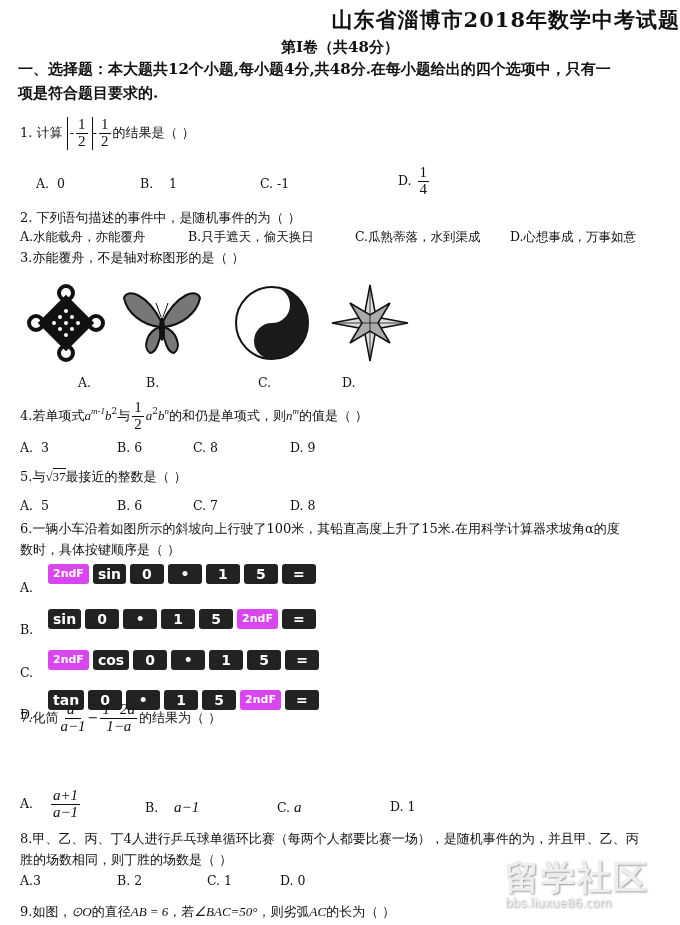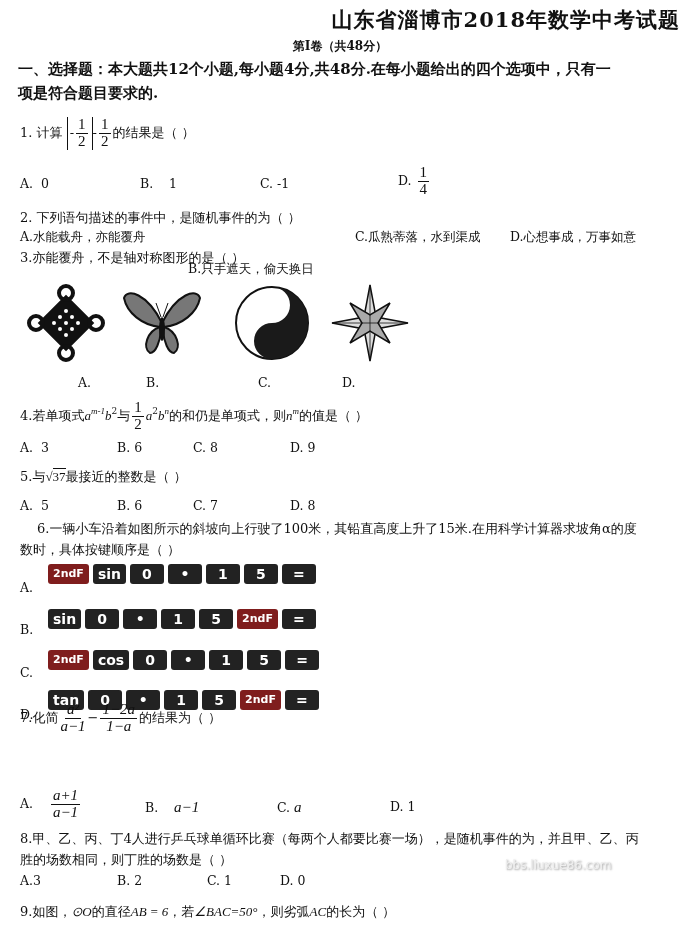--- a/index.html
+++ b/index.html
@@ -1,30 +1,30 @@
 <!DOCTYPE html>
 <html><head>
 <meta charset="utf-8">
 <style>
   html, body { margin:0; padding:0; background:#fff; }
   body { width:680px; height:925px; position:relative; overflow:hidden; color:#111;
          font-family:"DejaVu Serif", serif; }
   .abs { position:absolute; white-space:nowrap; }
   .title { font-size:21px; font-weight:bold; left:0; width:680px; text-align:right; top:6px; letter-spacing:1px; }
-  .subtitle { font-size:12px; font-weight:bold; left:0; width:680px; text-align:center; top:38px; }
+  .subtitle { font-size:15px; font-weight:bold; left:0; width:680px; text-align:center; top:38px; }
   .intro { font-size:15px; font-weight:bold; left:18px; }
   .q { font-size:13px; left:20px; }
   .opt { font-size:12.5px; }
   .frac { display:inline-flex; flex-direction:column; align-items:center; vertical-align:middle; line-height:1.05; margin:0 2px; font-family:"Liberation Serif", serif; font-size:15px; }
   .frac .num { border-bottom:1px solid #111; padding:0 2px; }
   .it { font-style:italic; font-family:"Liberation Serif", serif; }
   .abs-bar { display:inline-block; border-left:1.3px solid #111; border-right:1.3px solid #111; padding:0 2px; vertical-align:middle; }
   .key { display:inline-block; background:#222; color:#fff; font-family:"DejaVu Sans", sans-serif; font-weight:bold;
          font-size:14px; height:20px; line-height:20px; border-radius:3px; text-align:center; margin-right:4px; padding:0 5px; }
-  .key.n2 { background:#7f1d1d; font-size:11px; }
+  .key.n2 { background:#d946ef; font-size:11px; }
   .keyrow { position:absolute; left:48px; display:flex; }
   .fig { position:absolute; top:283px; width:80px; height:80px; }
   .watermark { position:absolute; left:505px; top:858px; width:165px; height:60px; color:#eee;
                text-shadow:1px 1px 2px #999; font-family:"DejaVu Sans", sans-serif; }
   .watermark .big { font-size:34px; font-weight:bold; letter-spacing:2px; line-height:38px; }
   .watermark .small { font-size:12px; line-height:14px; }
 </style>
 </head>
 <body>
 
@@ -39,31 +39,31 @@
   <span class="abs-bar">
     <span>-</span><span class="frac">
         <span class="num">1</span>
         <span>2</span>
       </span>
   </span><span>-</span><span class="frac">
       <span class="num">1</span>
       <span>2</span>
     </span><span>的结果是（    ）</span>
 </div>
-<div class="abs opt" style="top:176px;left:20px;"><span>A.</span>&nbsp;&nbsp;<span>0</span></div>
+<div class="abs opt" style="top:176px;left:36px;"><span>A.</span>&nbsp;&nbsp;<span>0</span></div>
 <div class="abs opt" style="top:176px;left:140px;"><span>B.</span>&nbsp;&nbsp;&nbsp;&nbsp;<span>1</span></div>
 <div class="abs opt" style="top:176px;left:260px;"><span>C.</span>&nbsp;<span>-1</span></div>
 <div class="abs opt" style="top:165px;left:398px;"><span>D.</span>&nbsp;<span class="frac">
       <span class="num">1</span>
       <span>4</span>
     </span></div>
 
 <div class="abs q" style="top:209px;"><span>2.</span> <span>下列语句描述的事件中，是随机事件的为（    ）</span></div>
 <div class="abs opt" style="top:229px;left:20px;"><span>A.</span><span>水能载舟，亦能覆舟</span></div>
-<div class="abs opt" style="top:229px;left:188px;margin-top:32px;"><span>B.</span><span>只手遮天，偷天换日</span></div>
+<div class="abs opt" style="top:229px;left:188px;"><span>B.</span><span>只手遮天，偷天换日</span></div>
 <div class="abs opt" style="top:229px;left:355px;"><span>C.</span><span>瓜熟蒂落，水到渠成</span></div>
 <div class="abs opt" style="top:229px;left:510px;"><span>D.</span><span>心想事成，万事如意</span></div>
 
 <div class="abs q" style="top:249px;"><span>3.</span><span>亦能覆舟，不是轴对称图形的是（    ）</span></div>
 
 <svg class="fig" style="left:26px;" viewBox="0 0 80 80">
   <g fill="none" stroke="#111" stroke-width="4">
     <rect x="22" y="22" width="36" height="36" transform="rotate(45 40 40)" fill="#111"></rect>
     <circle cx="40" cy="10" r="7"></circle>
       <circle cx="40" cy="70" r="7"></circle>
@@ -117,21 +117,21 @@
 <div class="abs opt" style="top:440px;left:290px;"><span>D.</span>&nbsp;<span>9</span></div>
 
 <div class="abs q" style="top:468px;">
   <span>5.</span><span>与</span><span style="font-family:'Liberation Serif',serif;">√</span><span style="border-top:1px solid #111;font-family:'Liberation Serif',serif;margin-top:39px;">37</span><span>最接近的整数是（  ）</span>
 </div>
 <div class="abs opt" style="top:498px;left:20px;"><span>A.</span>&nbsp;&nbsp;<span>5</span></div>
 <div class="abs opt" style="top:498px;left:117px;"><span>B.</span>&nbsp;<span>6</span></div>
 <div class="abs opt" style="top:498px;left:193px;"><span>C.</span>&nbsp;<span>7</span></div>
 <div class="abs opt" style="top:498px;left:290px;"><span>D.</span>&nbsp;<span>8</span></div>
 
-<div class="abs q" style="top:520px;margin-left:17px;"><span>6.</span><span>一辆小车沿着如图所示的斜坡向上行驶了100米，其铅直高度上升了15米.在用科学计算器求坡角α的度</span></div>
+<div class="abs q" style="top:520px;"><span>6.</span><span>一辆小车沿着如图所示的斜坡向上行驶了100米，其铅直高度上升了15米.在用科学计算器求坡角α的度</span></div>
 <div class="abs q" style="top:541px;">数时，具体按键顺序是（    ）</div>
 
 <div class="abs opt" style="top:580px;left:20px;">A.</div>
 <div class="keyrow" style="top:564px;">
   <span class="key n2">2ndF</span>
     <span class="key">sin</span>
     <span class="key" style="width:24px">0</span>
     <span class="key" style="width:24px">•</span>
     <span class="key" style="width:24px">1</span>
     <span class="key" style="width:24px">5</span>
@@ -193,14 +193,15 @@
 <div class="abs opt" style="top:873px;left:20px;"><span>A.</span><span>3</span></div>
 <div class="abs opt" style="top:873px;left:117px;"><span>B.</span>&nbsp;<span>2</span></div>
 <div class="abs opt" style="top:873px;left:207px;"><span>C.</span>&nbsp;<span>1</span></div>
 <div class="abs opt" style="top:873px;left:280px;"><span>D.</span>&nbsp;<span>0</span></div>
 
 <div class="abs q" style="top:903px;">
   <span>9.</span><span>如图，</span><span class="it">⊙O</span><span>的直径</span><span class="it">AB = 6</span><span>，若</span><span class="it">∠BAC=50°</span><span>，则劣弧</span><span class="it">AC</span><span>的长为（    ）</span>
 </div>
 
 <div class="watermark">
+  <div class="big">留学社区</div>
   <div class="small">bbs.liuxue86.com</div>
 </div>
 
 </body></html>

